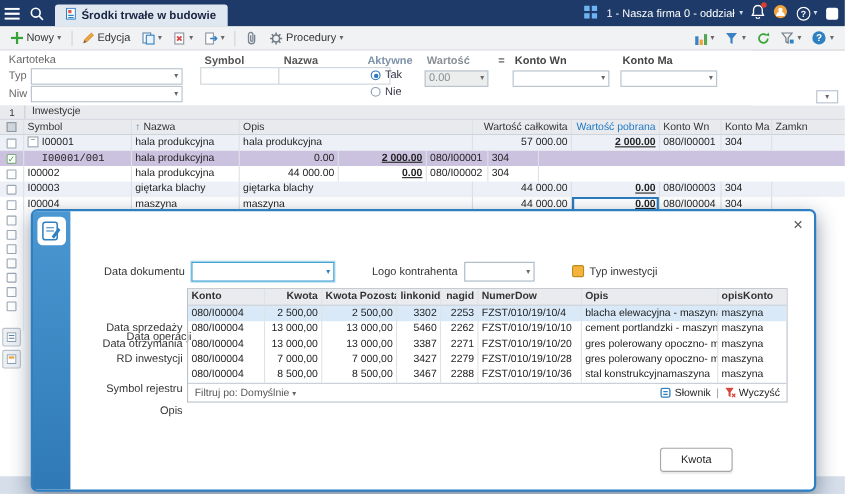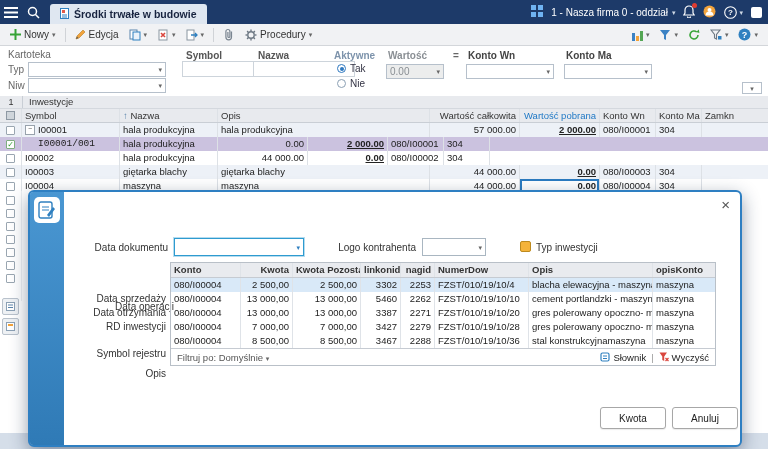--- a/index.html
+++ b/index.html
@@ -538,16 +538,13 @@
             </svg>
           <span>Wyczyść</span>
         </span>
       </span>
     </div>
   </div>
 
   <div class="m-btn" style="left:570px;top:215px;">
     <span>Kwota</span>
   </div>
-  <div class="m-btn" style="left:642px;top:215px;">
-    <span>Anuluj</span>
-  </div>
 </div>
 
 </body></html>

